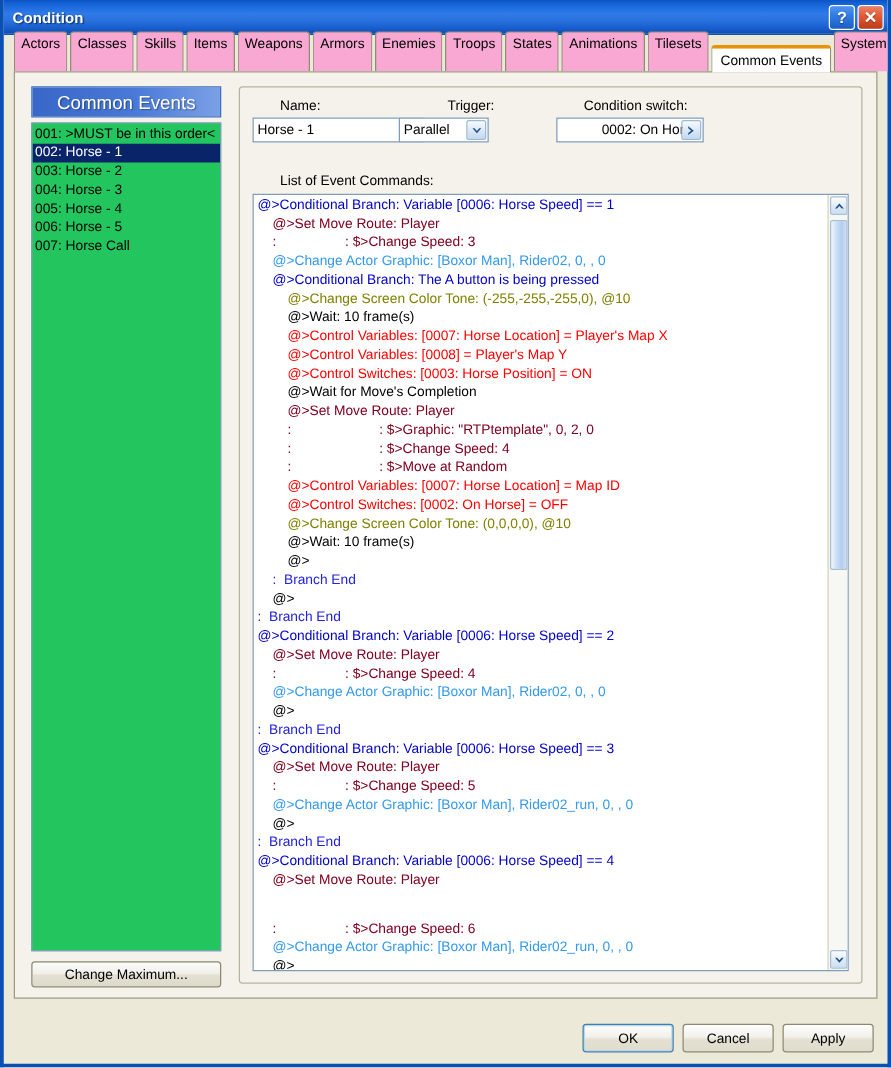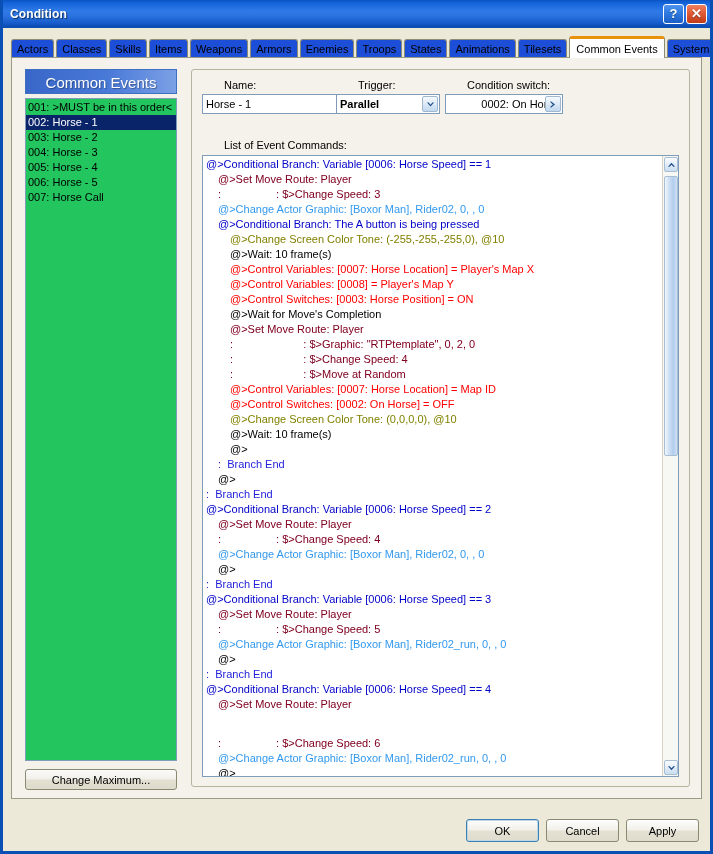--- a/index.html
+++ b/index.html
@@ -69,25 +69,25 @@
   #tabstrip {
     position: relative;
     height: 22px;
     margin: 7px 0 0 8px;
     display: flex;
     align-items: flex-end;
     font-size: 11px;
   }
   .tab {
     position: relative;
-    height: 18px;
+    height: 32px;
     line-height: 18px;
     padding: 0 5px;
     margin-right: 2px;
-    background: #1d4ed8;
+    background: #f9a8d4;
     border: 1px solid #8d8d76;
     border-bottom: none;
     border-radius: 3px 3px 0 0;
     color: #000;
     cursor: pointer;
     white-space: nowrap;
     box-sizing: border-box;
   }
   .tab.active {
     height: 22px;
@@ -359,21 +359,21 @@
         </div>
       <button id="change-max-btn">Change Maximum...</button>
     </div>
 
     <div id="rightpanel">
 
       <div class="field-label" style="left:10px; top:9px;">Name:</div>
       <div class="textbox" style="left:10px; top:24px; width:137px;">Horse - 1</div>
 
       <div class="field-label" style="left:144px; top:9px;">Trigger:</div>
-      <div class="combo" style="left:144px; top:24px; width:104px;font-weight:bold;">
+      <div class="combo" style="left:127px; top:24px; width:72px;">
         <span>Parallel</span>
         <span class="combo-btn">
           <svg width="9" height="7" viewBox="0 0 9 7">
               <path d="M1 1.5 L4.5 5.5 L8 1.5 L6.4 1.5 L4.5 3.7 L2.6 1.5 Z" fill="#1f4e88"></path>
             </svg>
         </span>
       </div>
 
       <div class="field-label" style="left:253px; top:9px;">Condition switch:</div>
       <div class="combo" style="left:253px; top:24px; width:118px;text-align:right;">

